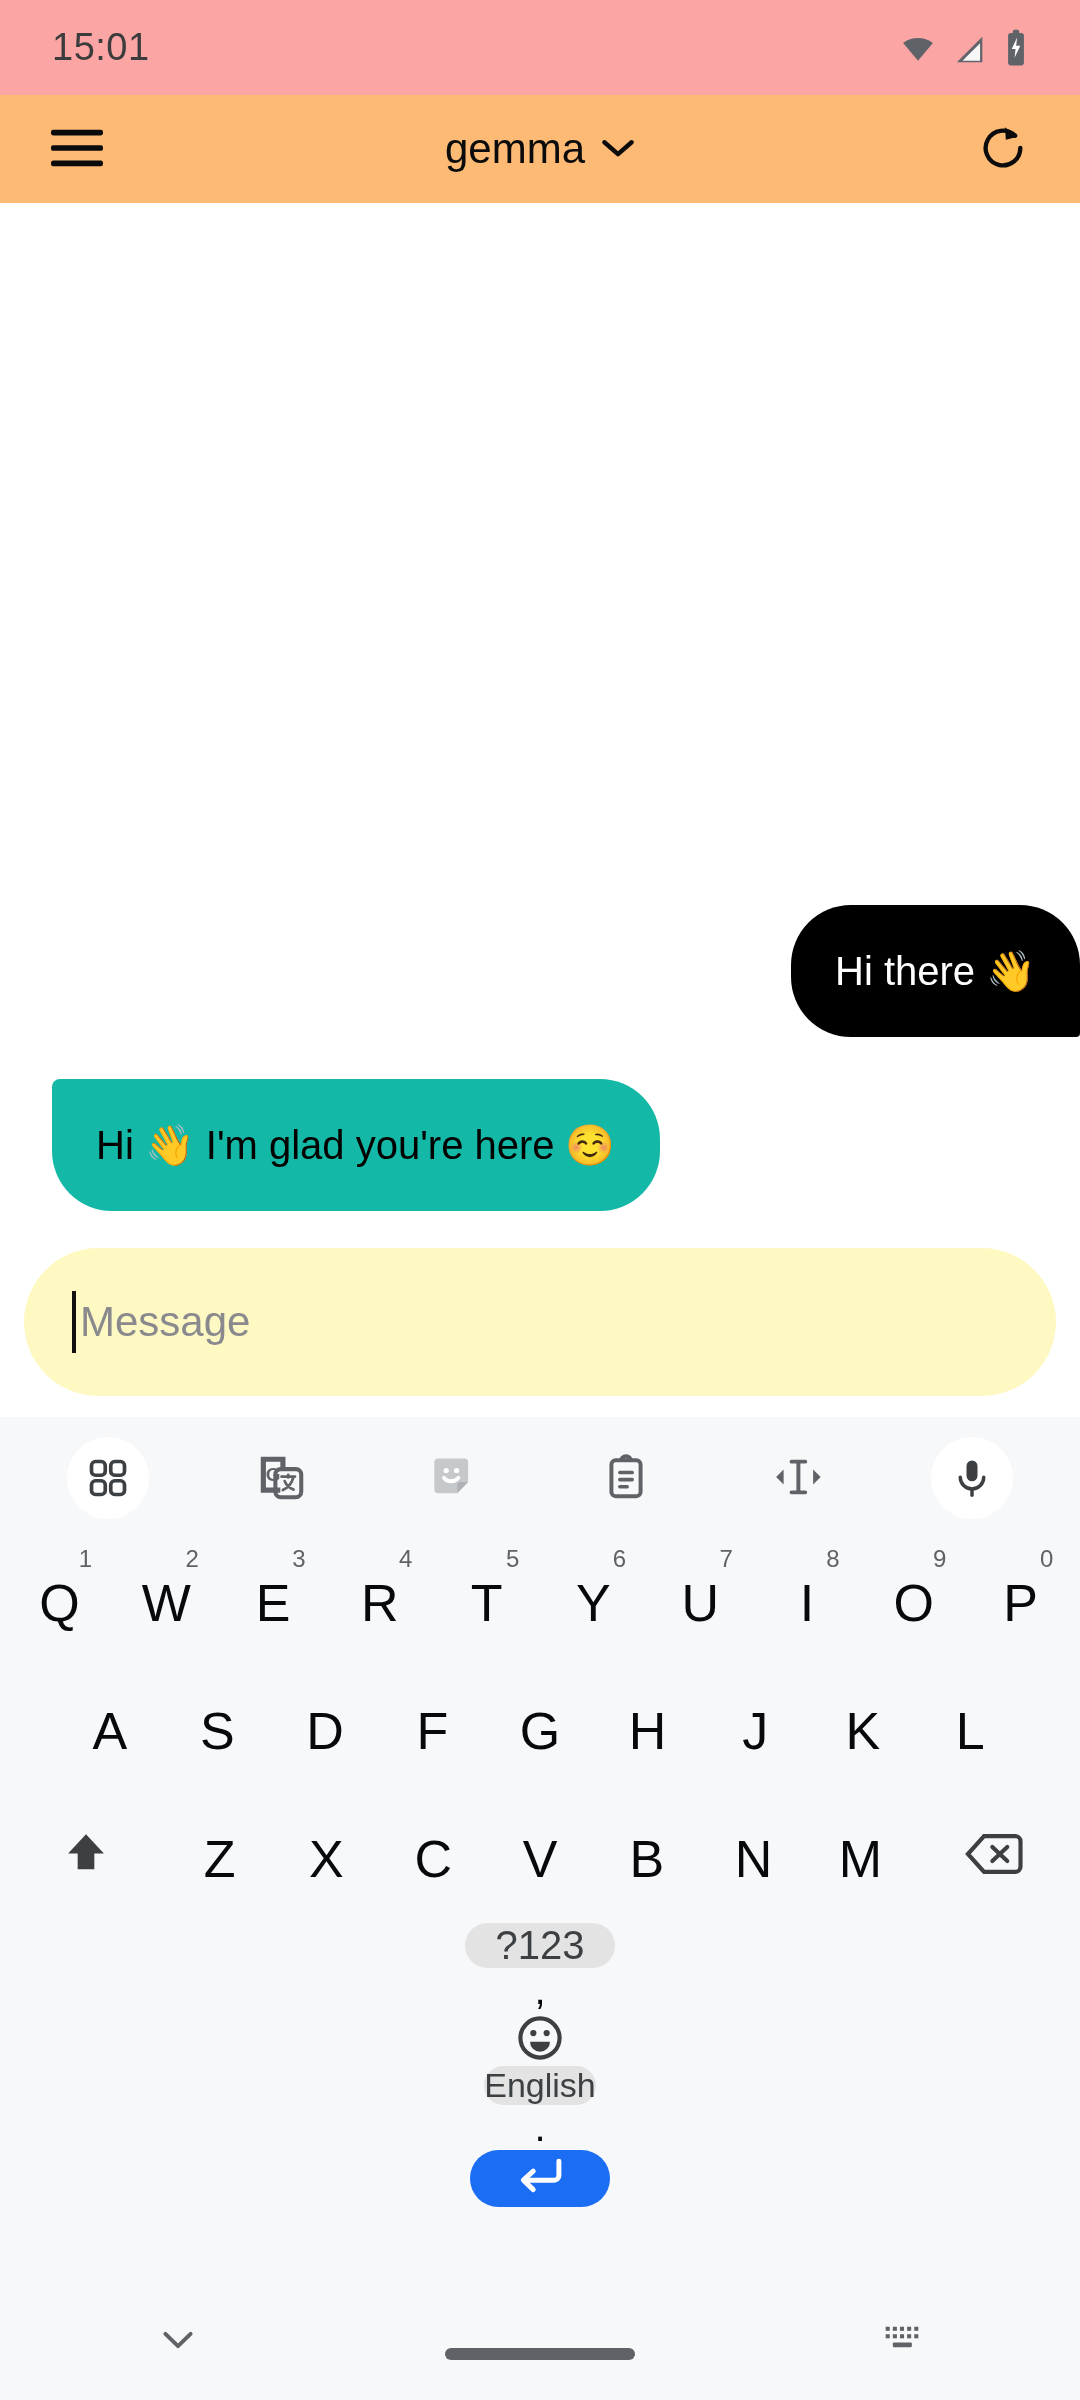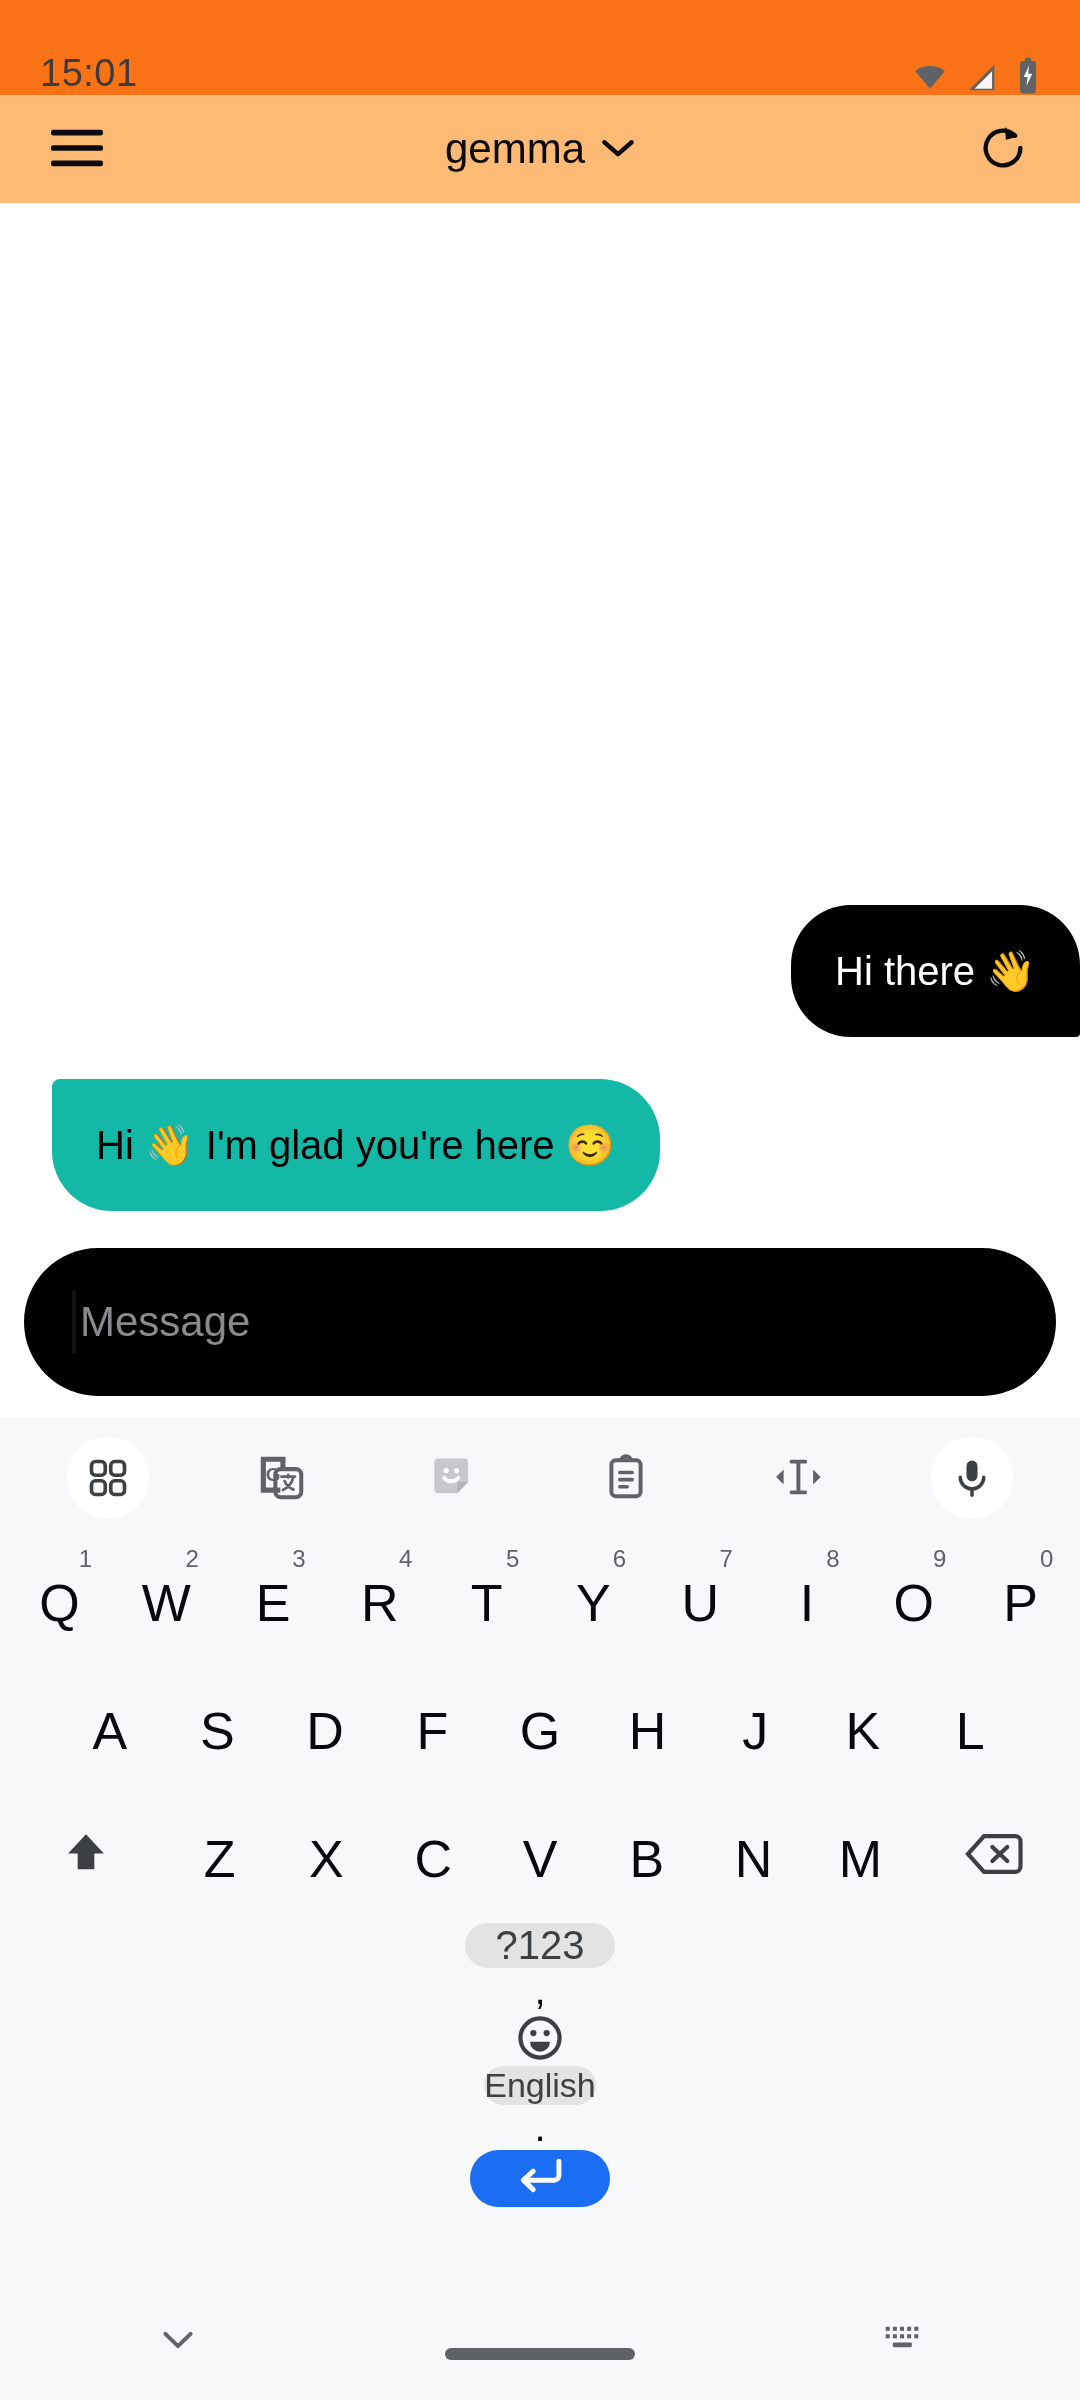--- a/index.html
+++ b/index.html
@@ -7,23 +7,23 @@
   body {
     font-family:"Liberation Sans", sans-serif;
     background:#ffffff;
     overflow:hidden;
     position:relative;
   }
 
   
   .statusbar {
     height:95px;
-    display:flex; align-items:flex-end;
-    padding:0 40px;
-    background:#f97316;
+    display:flex; align-items:center;
+    padding:0 52px;
+    background:#fca5a5;
   }
   .status-time {
     font-size:38px; color:#3c3c3c; letter-spacing:.5px;
   }
   .status-icons {
     margin-left:auto; display:flex; align-items:center; gap:14px;
   }
   .status-icons svg { display:block; }
 
   
@@ -85,21 +85,21 @@
   .spacer-mid { height:42px; }
 
   
   .input-wrap {
     position:absolute;
     top:1248px; left:0; right:0;
     padding:0 24px;
   }
   .input-field {
     height:148px;
-    background:#000000;
+    background:#fef9c3;
     border-radius:74px;
     display:flex; align-items:center;
     padding:0 48px;
     cursor:text;
     text-align:center;
   }
   .caret {
     width:4px; height:62px; background:#111;
     animation:blink 1.1s steps(1,end) infinite;
   }

